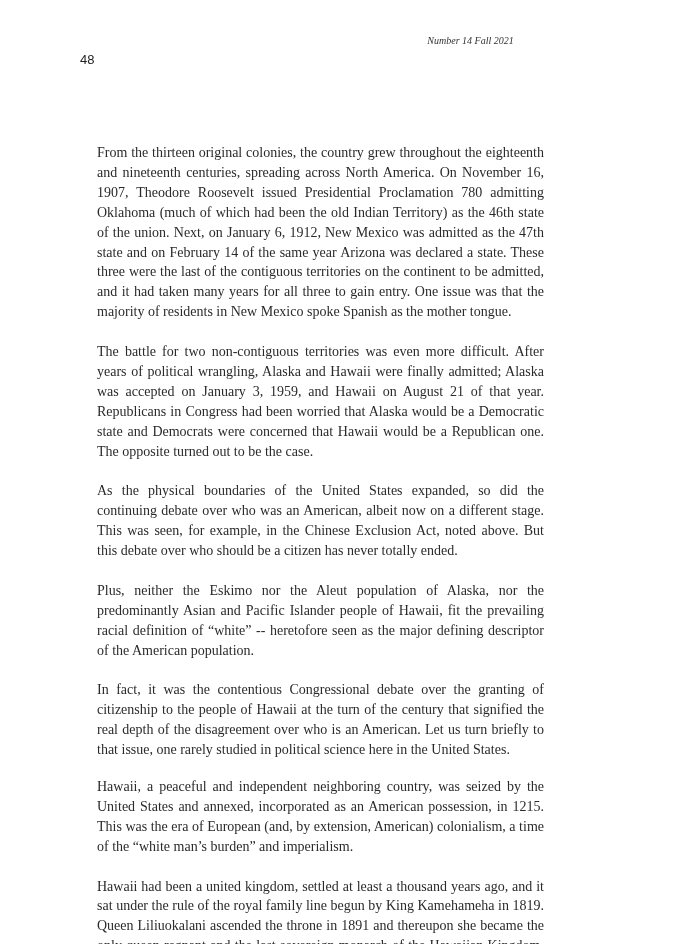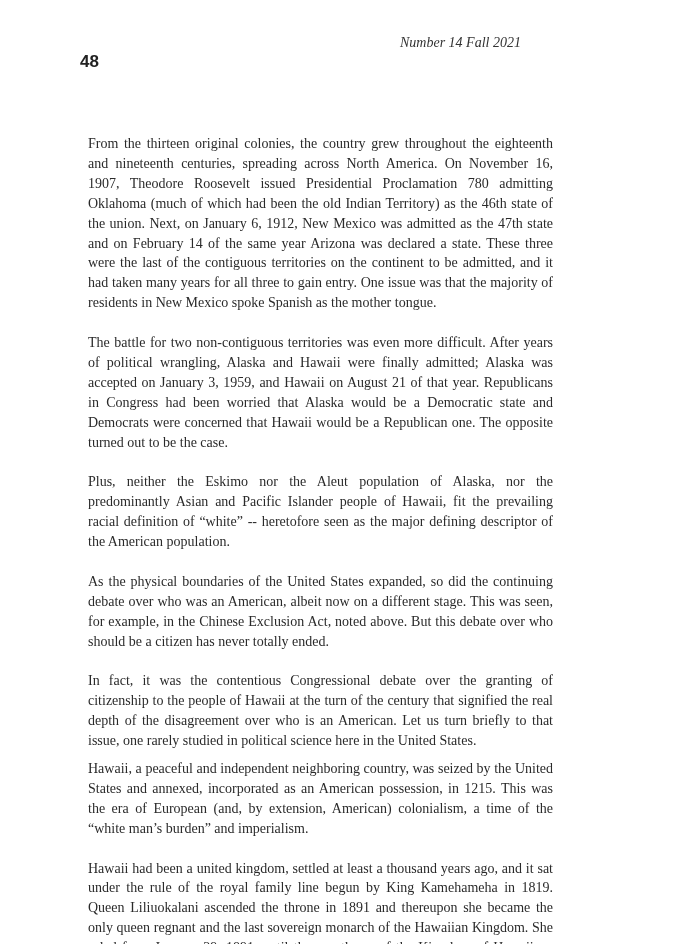--- a/index.html
+++ b/index.html
@@ -1,38 +1,38 @@
 <!DOCTYPE html>
 <html><head>
   <meta charset="utf-8">
   <style>
     html, body { margin: 0; padding: 0; background: #ffffff; }
     body { width: 680px; height: 944px; position: relative; overflow: hidden; }
     .header-issue {
-      position: absolute; left: 400px; top: 35px; width: 141px; text-align: left;
-      font-family: "Liberation Serif", serif; font-style: italic; font-size: 14px; color: #333333;
+      position: absolute; left: 400px; top: 35px; width: 141px; text-align: center;
+      font-family: "Liberation Serif", serif; font-style: italic; font-size: 10px; color: #333333;
     }
     .page-number {
       position: absolute; left: 80px; top: 52px;
-      font-family: "Liberation Sans", sans-serif; font-size: 17px; color: #222222; font-weight: bold;
+      font-family: "Liberation Sans", sans-serif; font-size: 13px; color: #222222;
     }
     .body-text {
       position: absolute; left: 80px; top: 126px; width: 481px;
       font-family: "Liberation Serif", serif; font-size: 14px; line-height: 19.9px; color: #2a2a2a;
     }
-    .body-text p { margin: 8px; text-align: justify; }
+    .body-text p { margin: 17px; text-align: justify; }
     .body-text p.gap { margin-top: 19.9px; }
   </style>
 </head>
 <body>
 
 <div class="header-issue">Number 14 Fall 2021</div>
 <div class="page-number">48</div>
 
 <div class="body-text">
   <p>From the thirteen original colonies, the country grew throughout the eighteenth and nineteenth centuries, spreading across North America. On November 16, 1907, Theodore Roosevelt issued Presidential Proclamation 780 admitting Oklahoma (much of which had been the old Indian Territory) as the 46th state of the union. Next, on January 6, 1912, New Mexico was admitted as the 47th state and on February 14 of the same year Arizona was declared a state. These three were the last of the contiguous territories on the continent to be admitted, and it had taken many years for all three to gain entry.  One issue was that the majority of residents in New Mexico spoke Spanish as the mother tongue.</p>
   <p class="gap">The battle for two non-contiguous territories was even more difficult.  After years of political wrangling, Alaska and Hawaii were finally admitted; Alaska was accepted on January 3, 1959, and Hawaii on August 21 of that year.  Republicans in Congress had been worried that Alaska would be a Democratic state and Democrats were concerned that Hawaii would be a Republican one.  The opposite turned out to be the case.</p>
+  <p class="gap">As the physical boundaries of the United States expanded, so did the continuing debate over who was an American, albeit now on a different stage.  This was seen, for example, in the Chinese Exclusion Act, noted above. But this debate over who should be a citizen has never totally ended.</p>
   <p class="gap">Plus, neither the Eskimo nor the Aleut population of Alaska, nor the predominantly Asian and Pacific Islander people of Hawaii, fit the prevailing racial definition of “white”  -- heretofore seen as the major defining descriptor of the American population.</p>
-  <p class="gap">As the physical boundaries of the United States expanded, so did the continuing debate over who was an American, albeit now on a different stage.  This was seen, for example, in the Chinese Exclusion Act, noted above. But this debate over who should be a citizen has never totally ended.</p>
   <p class="gap">In fact, it was the contentious Congressional debate over the granting of citizenship to the people of Hawaii at the turn of the century that signified the real depth of the disagreement over who is an American.  Let us turn briefly to that issue, one rarely studied in political science here in the United States.</p>
   <p>Hawaii, a peaceful and independent neighboring country, was seized by the United States and annexed, incorporated as an American possession, in 1215. This was the era of European (and, by extension, American) colonialism, a time of the “white man’s burden” and imperialism.</p>
   <p class="gap">Hawaii had been a united kingdom, settled at least a thousand years ago, and it sat under the rule of the royal family line begun by King Kamehameha in 1819.  Queen Liliuokalani ascended the throne in 1891 and thereupon she became the only queen regnant and the last sovereign monarch of the Hawaiian Kingdom.  She ruled from January 29, 1891, until the overthrow of the Kingdom of Hawaii on January 17, 1893.</p>
 </div>
 
 </body></html>

